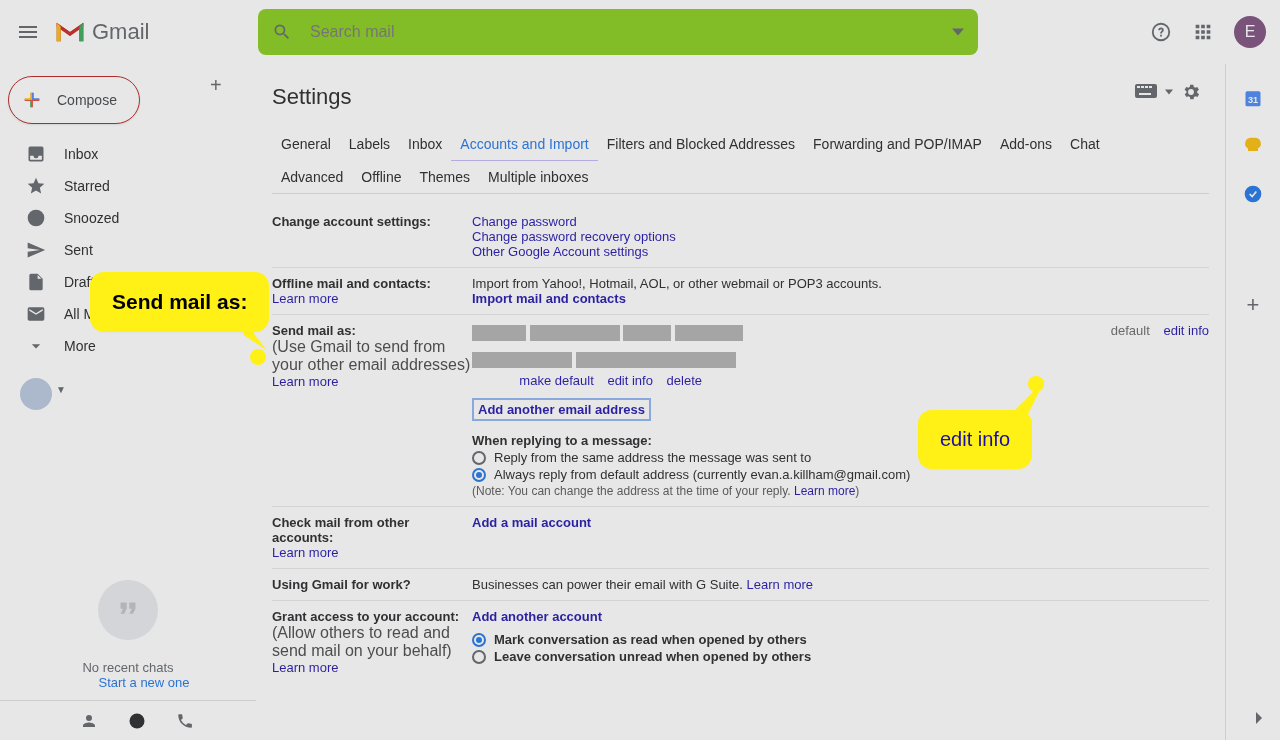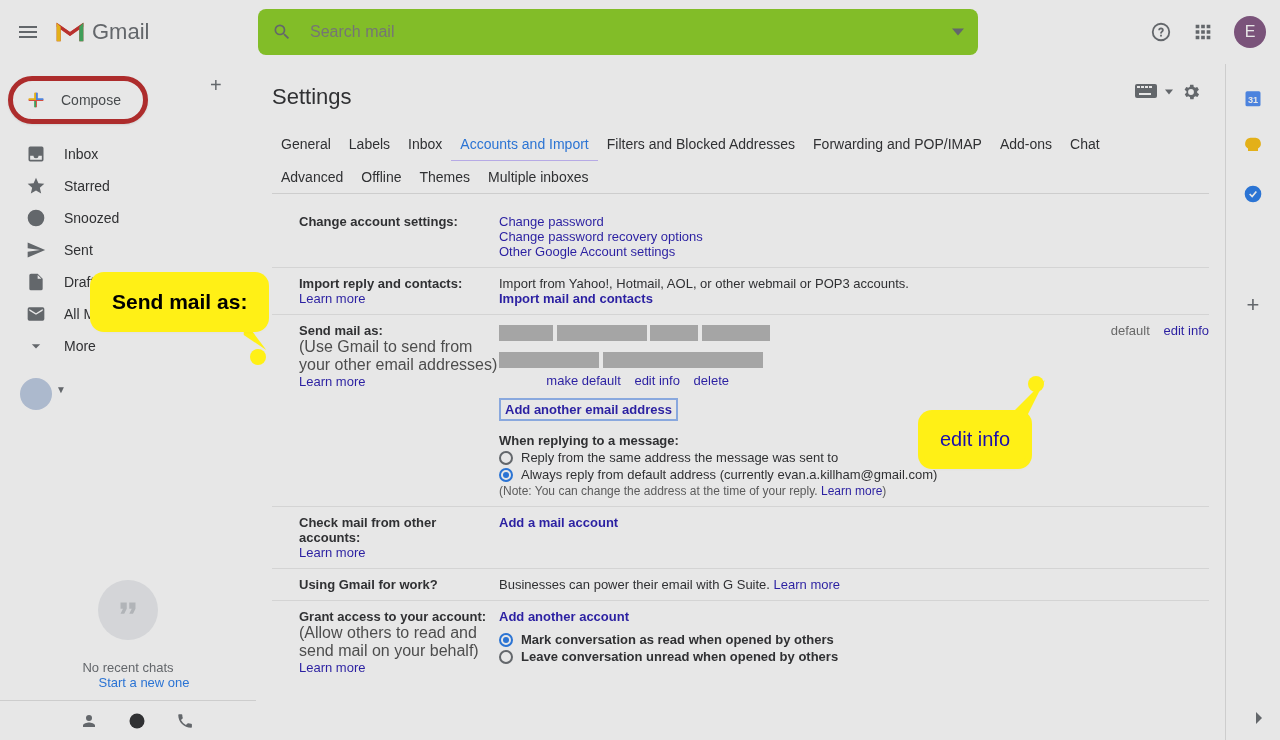--- a/index.html
+++ b/index.html
@@ -12,21 +12,21 @@
 .gmail-text { font-size: 22px; color: #5f6368; }
 .search-box { position: absolute; left: 258px; width: 720px; height: 46px; background: #84cc16; border-radius: 8px; display: flex; align-items: center; padding: 0 14px; }
 .search-icon { width: 20px; height: 20px; margin-right: 18px; }
 .search-input { flex: 1; border: none; background: transparent; font-size: 16px; color: #5f6368; outline: none; }
 .search-dropdown { margin-left: 10px; }
 .header-right { position: absolute; right: 14px; display: flex; align-items: center; gap: 20px; }
 .header-icon { width: 22px; height: 22px; cursor: pointer; }
 .avatar { width: 32px; height: 32px; border-radius: 50%; background: #7b4b7b; color: #fff; display: flex; align-items: center; justify-content: center; font-size: 16px; font-weight: 500; }
 .body-wrap { display: flex; height: calc(100% - 64px); }
 .sidebar { width: 256px; padding-top: 12px; position: relative; }
-.compose-btn { margin-left: 8px; height: 48px; padding: 0 22px 0 12px; background: #fff; border: 5px solid #b91c1c; border-radius: 24px; display: inline-flex; align-items: center; font-size: 14px; color: #3c4043; cursor: pointer; box-shadow: 0 1px 2px rgba(0,0,0,0.1); }
+.compose-btn { margin-left: 8px; height: 48px; padding: 0 22px 0 12px; background: #fff; border: 1px solid #b91c1c; border-radius: 24px; display: inline-flex; align-items: center; font-size: 14px; color: #3c4043; cursor: pointer; box-shadow: 0 1px 2px rgba(0,0,0,0.1); }
 .compose-plus { width: 22px; height: 22px; margin-right: 14px; }
 .nav-list { margin-top: 14px; }
 .nav-item { height: 32px; display: flex; align-items: center; padding-left: 26px; font-size: 14px; color: #202124; cursor: pointer; border-radius: 0 16px 16px 0; }
 .nav-icon { width: 20px; height: 20px; margin-right: 18px; fill: #5f6368; }
 .hangouts-area { position: absolute; bottom: 50px; width: 100%; text-align: center; }
 .hangouts-avatar { width: 32px; height: 32px; border-radius: 50%; background: #b8c7e0; display: inline-block; margin: 10px 0 0 20px; position: relative; }
 .hangouts-dropdown { font-size: 10px; margin-left: 4px; color: #5f6368; }
 .hangouts-plus { width: 24px; height: 24px; color: #5f6368; position: absolute; right: 22px; top: 10px; font-size: 20px; }
 .hangouts-circle { width: 60px; height: 60px; border-radius: 50%; background: #e8eaed; margin: 100px auto 20px; display: flex; align-items: center; justify-content: center; }
 .hangouts-quote { width: 30px; height: 30px; fill: #bdc1c6; }
@@ -37,21 +37,21 @@
 .settings-title { font-size: 22px; color: #202124; margin-bottom: 18px; }
 .lang-gear { position: absolute; right: 24px; top: 18px; display: flex; align-items: center; gap: 8px; }
 .tabs { display: flex; flex-wrap: wrap; gap: 0; border-bottom: 1px solid #e0e0e0; margin-bottom: 12px; }
 .tab { padding: 8px 9px; font-size: 14px; color: #1a73e8; cursor: pointer; }
 .tab.plain { color: #202124; }
 .tab.active { color: #1a73e8; border-bottom: 1px solid #c4b5fd; font-weight: 500; }
 .settings-body { font-size: 13px; color: #202124; padding-bottom: 40px; height: calc(100% - 100px); overflow-y: auto; }
 .settings-body::-webkit-scrollbar { width: 10px; }
 .settings-body::-webkit-scrollbar-thumb { background: #c0c0c0; border-radius: 5px; }
 .srow { display: flex; padding: 8px 0; border-bottom: 1px solid #e8e8e8; }
-.srow-label { width: 200px; font-weight: bold; flex-shrink: 0; margin-left: 27px; }
+.srow-label { width: 200px; font-weight: bold; flex-shrink: 0; }
 .srow-label .sub { font-weight: normal; font-size: 16px; color: #444; }
 .srow-content { flex: 1; }
 .link { color: #1a0dab; text-decoration: none; cursor: pointer; }
 .link-bold { font-weight: bold; color: #1a0dab; cursor: pointer; }
 .add-email-box { display: inline-block; padding: 2px 4px; border: 2px solid #8db3f5; }
 .redacted { background: #afafaf; height: 16px; display: inline-block; margin: 2px 0; }
 .actions-col { text-align: right; width: 230px; font-size: 13px; }
 .action-link { color: #1a0dab; cursor: pointer; margin-left: 10px; }
 .default-text { color: #666; }
 .radio-row { display: flex; align-items: center; margin: 2px 0; }
@@ -234,21 +234,21 @@
         <div class="srow-label">Change account settings:</div>
         <div class="srow-content">
           <div><span class="link">Change password</span></div>
           <div><span class="link">Change password recovery options</span></div>
           <div><span class="link">Other Google Account settings</span></div>
         </div>
       </div>
 
       <div class="srow">
         <div class="srow-label">
-          <span>Import reply and contacts:</span><br>
+          <span>Offline mail and contacts:</span><br>
           <span class="link" style="font-weight:normal">Learn more</span>
         </div>
         <div class="srow-content">
           <div>Import from Yahoo!, Hotmail, AOL, or other webmail or POP3 accounts.</div>
           <div><span class="link-bold">Import mail and contacts</span></div>
         </div>
       </div>
 
       <div class="srow">
         <div class="srow-label">

